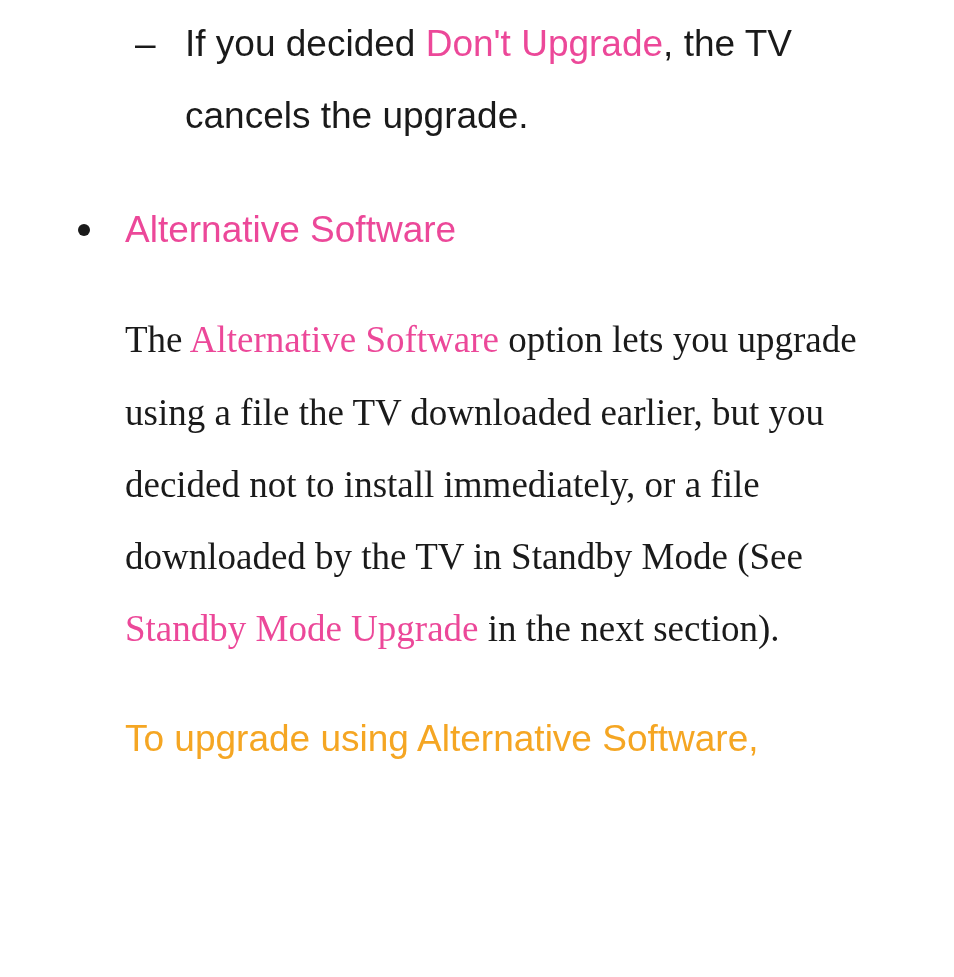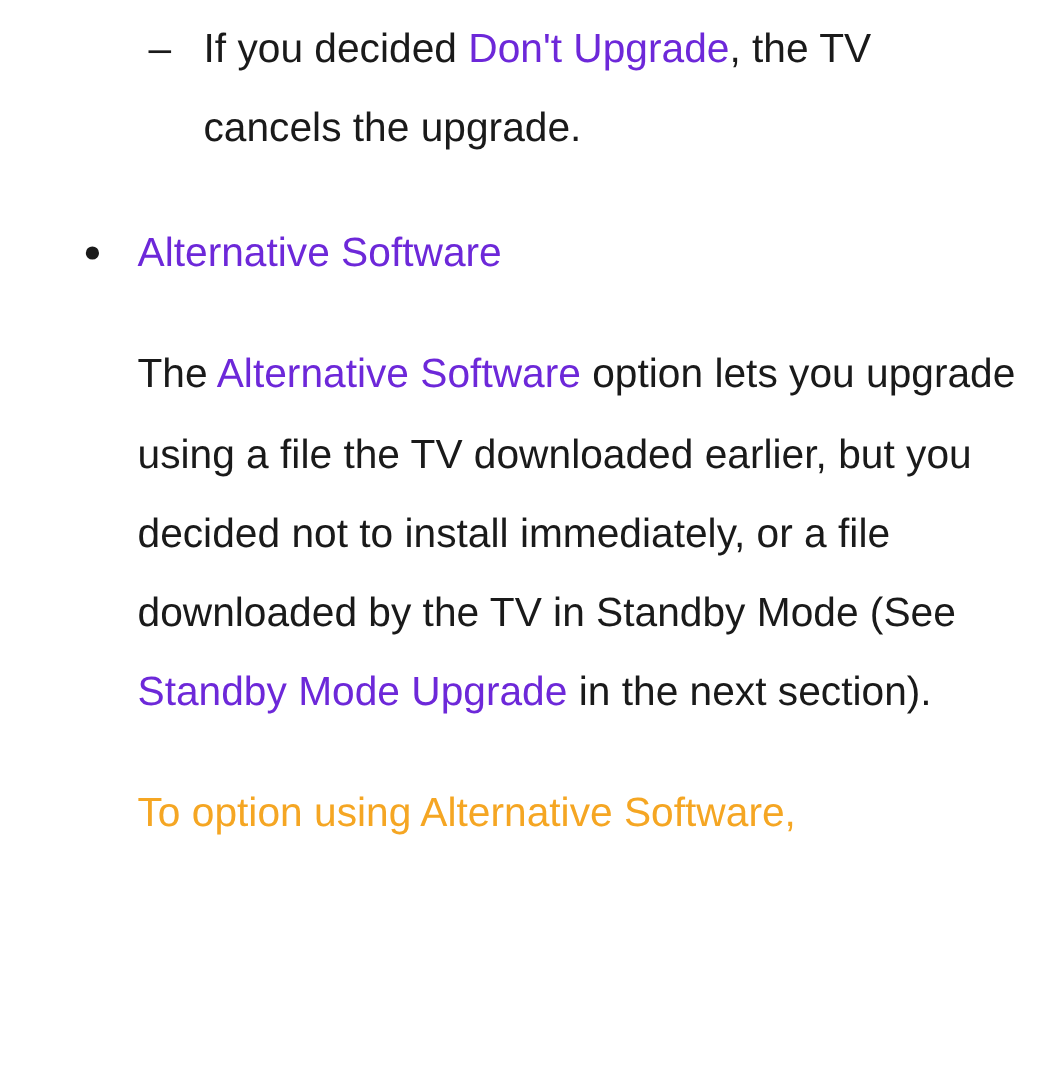--- a/index.html
+++ b/index.html
@@ -37,29 +37,30 @@
       position: absolute;
       left: 78px;
       top: 0;
       width: 12px;
       height: 12px;
       background: #1a1a1a;
       border-radius: 50%;
       margin-top: 30px;
     }
     .blue-text {
-      color: #6d28d9;
+      color: #ec4899;
     }
     .orange-text {
       color: #f5a623;
     }
     .body-para {
       padding-left: 125px;
       padding-right: 22px;
       margin-top: 38px;
+      font-family: Liberation Serif, serif;
     }
     .footer-para {
       padding-left: 125px;
       padding-right: 30px;
       margin-top: 38px;
     }
   </style>
 </head>
 <body>
 
@@ -71,14 +72,14 @@
 <div class="bullet-item">
   <span class="bullet-marker"></span>
   <span class="blue-text">Alternative Software</span>
 </div>
 
 <div class="body-para">
   <span>The </span><span class="blue-text">Alternative Software</span><span> option lets you upgrade using a file the TV downloaded earlier, but you decided not to install immediately, or a file downloaded by the TV in Standby Mode (See </span><span class="blue-text">Standby Mode Upgrade</span><span> in the next section).</span>
 </div>
 
 <div class="footer-para">
-  <span class="orange-text">To option using Alternative Software,</span>
+  <span class="orange-text">To upgrade using Alternative Software,</span>
 </div>
 
 </body></html>

